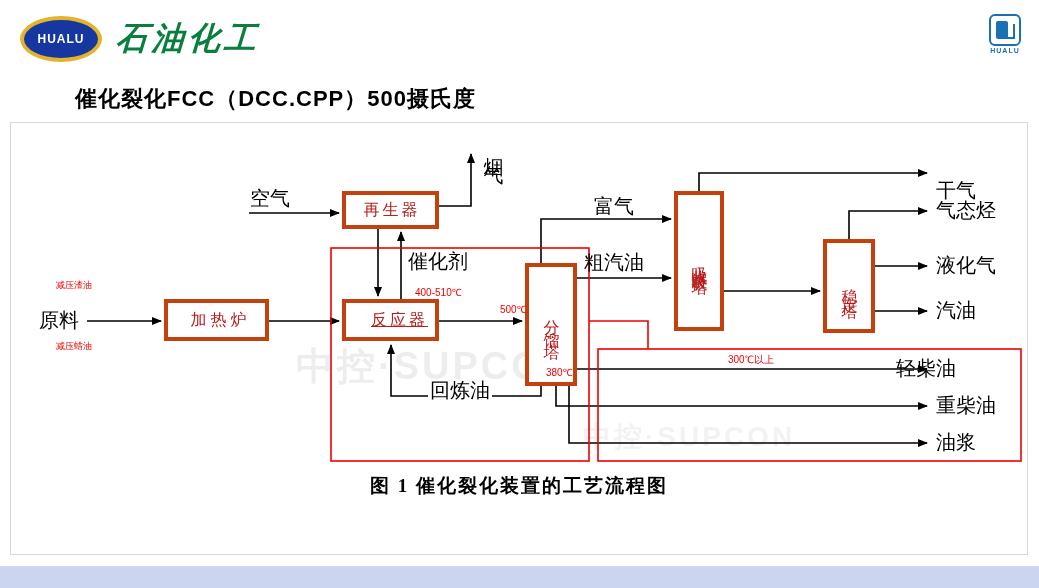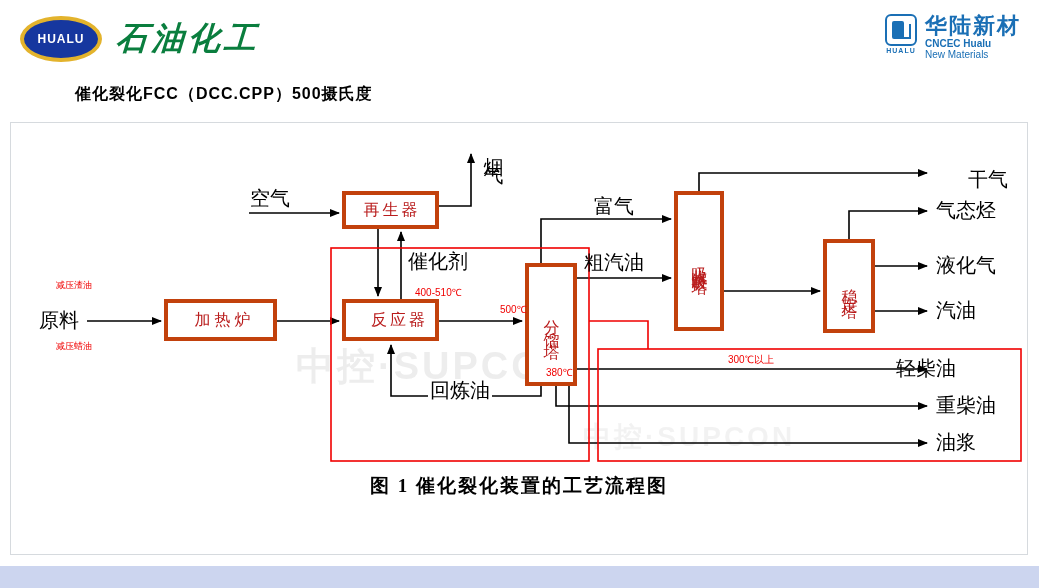--- a/index.html
+++ b/index.html
@@ -21,21 +21,21 @@
   .hualu-icon { width:32px; height:32px; border:2px solid #1a6fb5; border-radius:6px; position:relative; }
   .hualu-icon::before { content:""; position:absolute; left:5px; top:5px; right:11px; bottom:5px;
                         background:#1a6fb5; border-radius:2px; }
   .hualu-icon::after { content:""; position:absolute; right:4px; top:8px; width:6px; bottom:5px;
                        border:2px solid #1a6fb5; border-top:none; }
   .hualu-icon-label { font-size:7px; font-weight:bold; color:#1a6fb5; letter-spacing:1px; margin-top:1px; }
   .hualu-cn { color:#1a6fb5; font-size:22px; font-weight:bold; letter-spacing:2px; line-height:1.05; }
   .hualu-en1 { color:#1a6fb5; font-size:10px; font-weight:bold; margin-top:1px; }
   .hualu-en2 { color:#1a6fb5; font-size:10px; }
 
-  .page-title { position:absolute; left:75px; top:84px; font-size:16px; font-weight:bold;
+  .page-title { position:absolute; left:75px; top:84px; font-size:22px; font-weight:bold;
                 color:#000; letter-spacing:1px; }
 
   
   .diagram { position:absolute; left:10px; top:122px; width:1018px; height:433px;
              background:#fff; border:1px solid #d6dade; }
   .flow-svg { position:absolute; left:0; top:0; z-index:2; }
 
   .watermark { position:absolute; font-size:38px; font-weight:bold; color:#555; opacity:0.10;
                z-index:1; letter-spacing:3px; white-space:nowrap;
                font-family:"Liberation Sans",sans-serif; }
@@ -69,25 +69,20 @@
       <div class="emblem-inner">HUALU</div>
     </div>
     <div class="brand-cn">石油化工</div>
   </div>
 
   <div class="logo-right">
     <div class="hualu-icon-wrap">
       <div class="hualu-icon"></div>
       <div class="hualu-icon-label">HUALU</div>
     </div>
-    <div>
-      <div class="hualu-cn">华陆新材</div>
-      <div class="hualu-en1">CNCEC Hualu</div>
-      <div class="hualu-en2">New Materials</div>
-    </div>
   </div>
 
   <div class="page-title">催化裂化FCC（DCC.CPP）500摄氏度</div>
 
   <div class="diagram">
 
     <div class="watermark" style="left:285px; top:218px;">中控·SUPCON</div>
     <div class="watermark w2" style="left:572px; top:295px;">中控·SUPCON</div>
 
     <svg class="flow-svg" width="1018" height="433" viewBox="0 0 1018 433">
@@ -116,35 +111,35 @@
         <path d="M545,263 V283 H916" marker-end="url(#ar)"></path>
         <path d="M558,263 V320 H916" marker-end="url(#ar)"></path>
       </g>
       <g stroke="#f00000" stroke-width="1.6" fill="none">
         <rect x="320" y="125" width="258" height="213"></rect>
         <rect x="587" y="226" width="423" height="112"></rect>
         <path d="M578,198 H637 V226"></path>
       </g>
     </svg>
 
-    <div class="pbox" style="left:153px; top:176px; width:113px; height:42px; letter-spacing:4px; padding-left:8px;">加热炉</div>
+    <div class="pbox" style="left:153px; top:176px; width:105px; height:42px; letter-spacing:4px; padding-left:8px;">加热炉</div>
     <div class="pbox" style="left:331px; top:68px; width:97px; height:38px; letter-spacing:3px; padding-left:3px;">再生器</div>
-    <div class="pbox" style="left:331px; top:176px; width:97px; height:42px; letter-spacing:3px; padding-left:18px;">反应器</div>
+    <div class="pbox" style="left:331px; top:176px; width:97px; height:42px; letter-spacing:3px; padding-left:18px;text-decoration:underline;">反应器</div>
     <div class="pbox vtext" style="left:514px; top:140px; width:52px; height:123px; letter-spacing:12px;">分馏塔</div>
     <div class="pbox vtext" style="left:663px; top:68px; width:50px; height:140px; letter-spacing:3px;">吸收解吸塔</div>
     <div class="pbox vtext" style="left:812px; top:116px; width:52px; height:94px; letter-spacing:7px;">稳定塔</div>
 
     <div class="dlabel" style="left:28px; top:186px;">原料</div>
     <div class="dlabel" style="left:239px; top:64px;">空气</div>
     <div class="dlabel vtext" style="left:472px; top:18px; letter-spacing:8px;">烟气</div>
     <div class="dlabel" style="left:397px; top:127px;">催化剂</div>
     <div class="dlabel bg" style="left:417px; top:256px;">回炼油</div>
     <div class="dlabel" style="left:583px; top:72px;">富气</div>
     <div class="dlabel" style="left:573px; top:128px;">粗汽油</div>
-    <div class="dlabel" style="left:925px; top:45px;margin-left:32px;">干气</div>
+    <div class="dlabel" style="left:925px; top:56px;">干气</div>
     <div class="dlabel" style="left:925px; top:76px;">气态烃</div>
     <div class="dlabel" style="left:925px; top:131px;">液化气</div>
     <div class="dlabel" style="left:925px; top:176px;">汽油</div>
     <div class="dlabel" style="left:885px; top:234px;">轻柴油</div>
     <div class="dlabel" style="left:925px; top:271px;">重柴油</div>
     <div class="dlabel" style="left:925px; top:308px;">油浆</div>
 
     <div class="rlabel small" style="left:45px; top:158px;">减压渣油</div>
     <div class="rlabel small" style="left:45px; top:219px;">减压蜡油</div>
     <div class="rlabel" style="left:404px; top:164px;">400-510℃</div>

